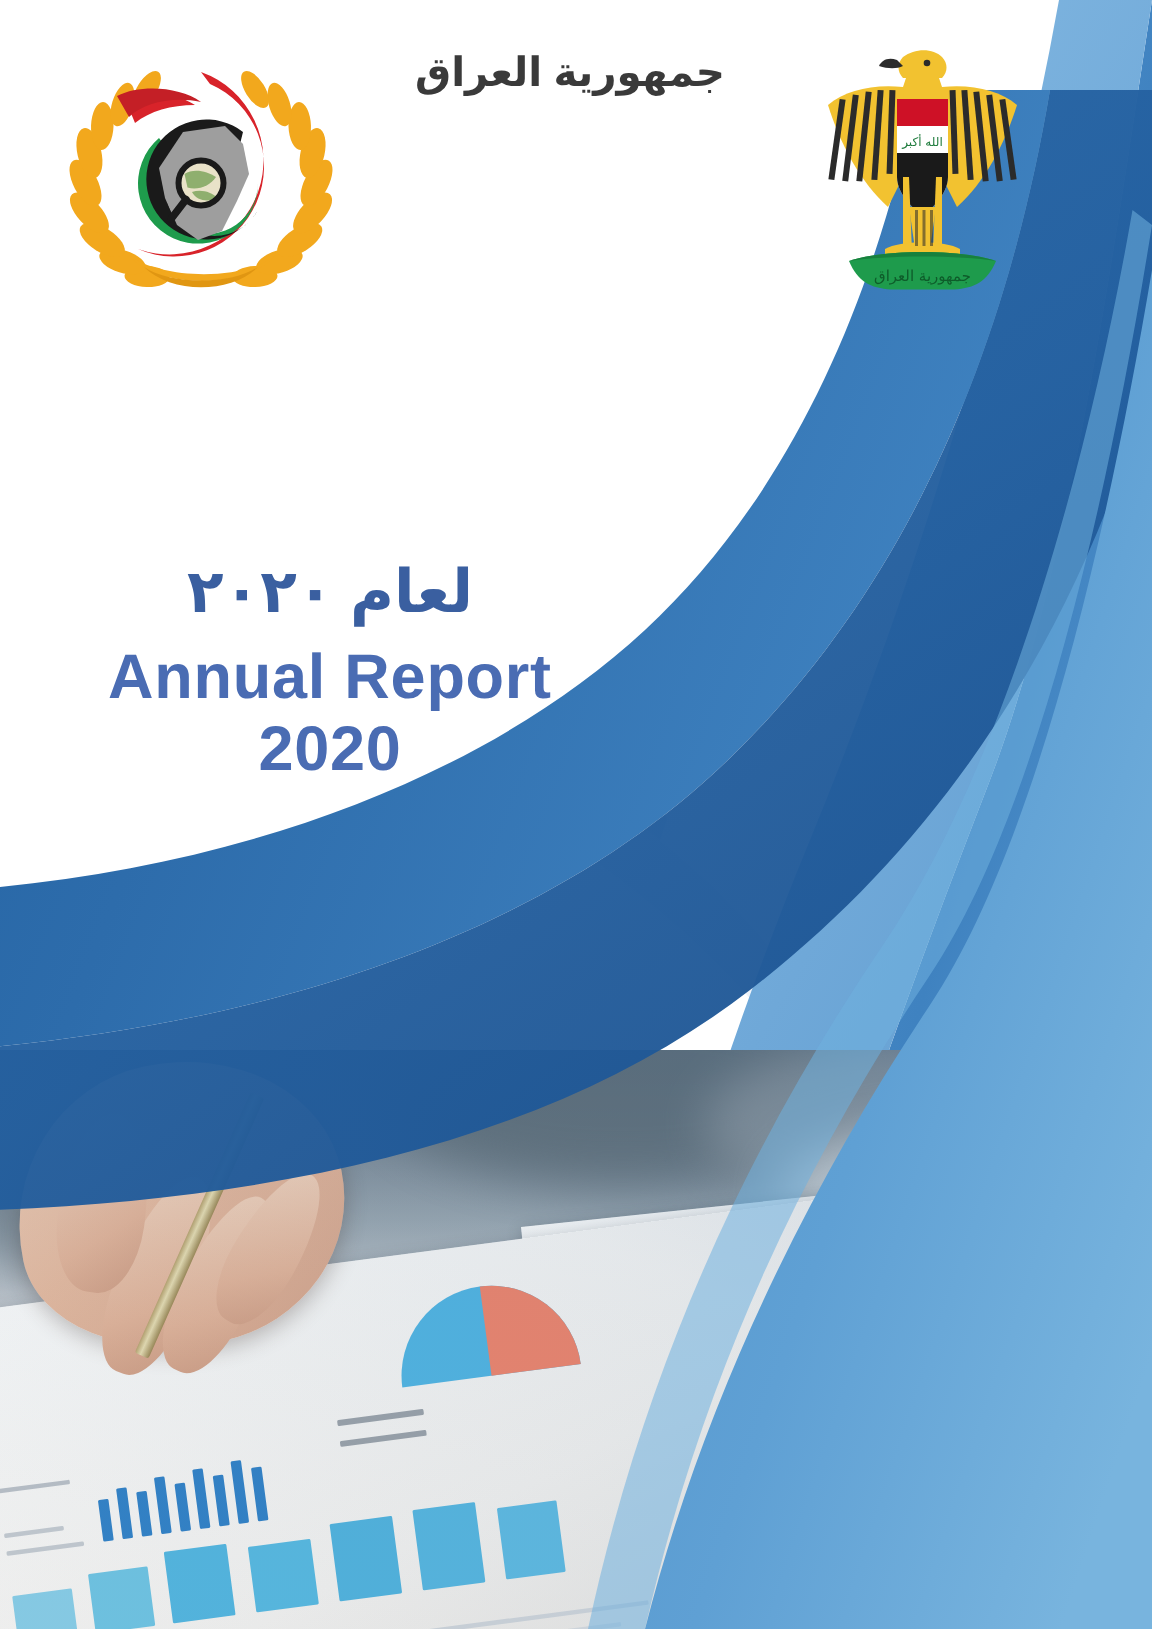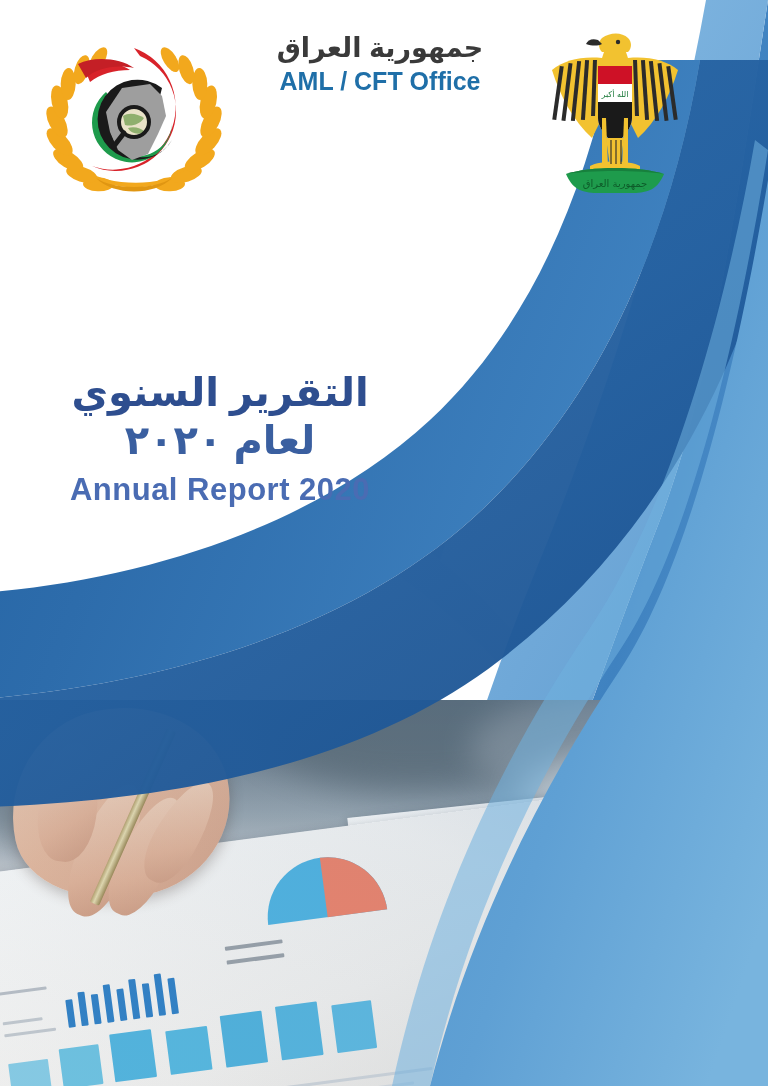--- a/index.html
+++ b/index.html
@@ -172,21 +172,21 @@
   }
   .title-ar-2 {
     font-size: 40px;
     font-weight: 700;
     color: #3a5fa0;
     direction: rtl;
     line-height: 1.18;
     margin-top: 2px;
   }
   .title-en {
-    font-size: 31px;
+    font-size: 42px;
     font-weight: 600;
     color: #4a6cb3;
     margin-top: 8px;
     letter-spacing: .5px;
   }
 </style>
 </head>
 <body>
 
 <div id="cover">
@@ -457,22 +457,20 @@
       <g>
         <path d="M 26 148 C 50 140 100 140 124 148 C 118 162 110 166 96 167 L 54 167 C 40 166 32 162 26 148 Z" fill="#1E9B4C"></path>
         <path d="M 26 148 C 50 140 100 140 124 148 C 100 144 50 144 26 148 Z" fill="#17803D"></path>
         <text x="75" y="161" text-anchor="middle" font-family="'DejaVu Sans', sans-serif" font-size="10" fill="#0E5C2A">جمهورية العراق</text>
       </g>
     </svg>
   </div>
 
   <div class="header-text">
     <div class="line-ar-country">جمهورية العراق</div>
-    <div class="line-en-office">AML / CFT Office</div>
   </div>
 
   <div class="title-block">
-    <div class="title-ar-1">التقرير السنوي</div>
     <div class="title-ar-2">لعام  ٢٠٢٠</div>
     <div class="title-en">Annual Report 2020</div>
   </div>
 
 </div>
 
 </body></html>

